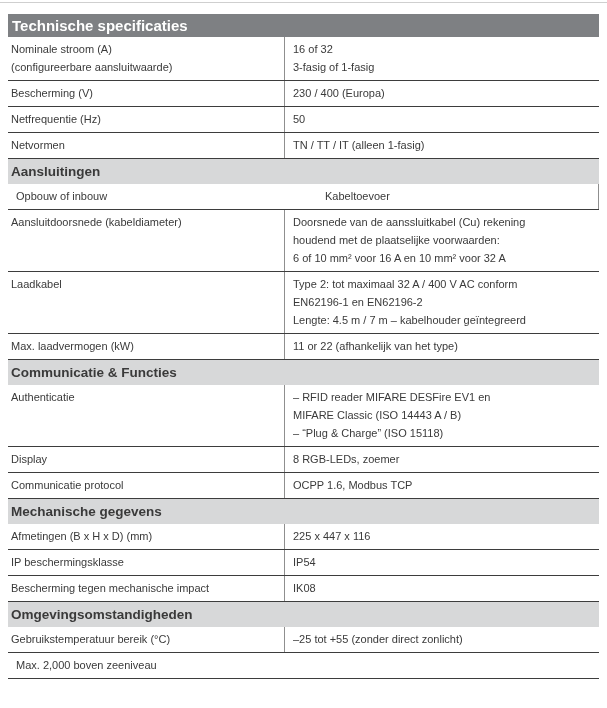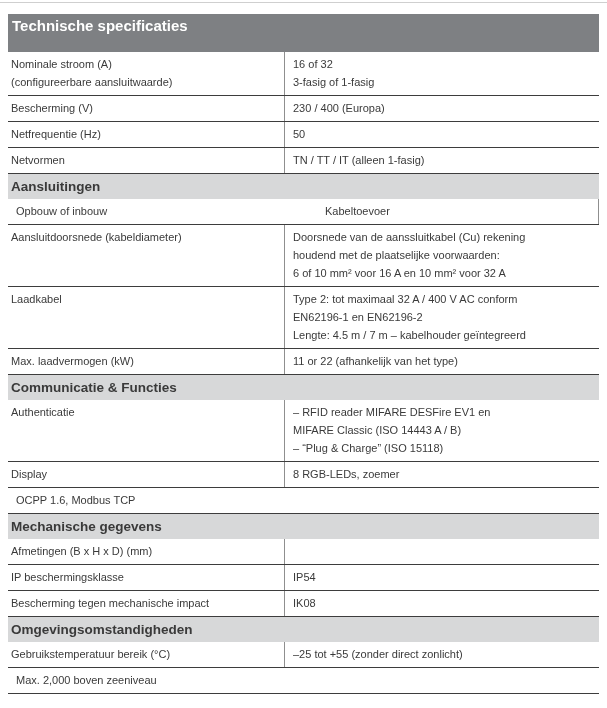--- a/index.html
+++ b/index.html
@@ -31,21 +31,21 @@
     position: absolute;
     left: 8px; top: 14px;
     width: 591px;
   }
   .table-header {
     background: var(--header-bg);
     color: var(--header-text);
     font-weight: bold;
     font-size: 15px;
     line-height: 23px;
-    height: 38px;
+    height: 23px;
     padding-left: 4px;
   }
   .row {
     display: flex;
     border-bottom: 1px solid var(--row-border);
     font-size: 11px;
     line-height: 18px;
   }
   .cell { white-space: pre-line; }
   .label {
@@ -136,29 +136,31 @@
 MIFARE Classic (ISO 14443 A / B)
 – “Plug &amp; Charge” (ISO 15118)</div>
   </div>
 
   <div class="row">
     <div class="cell label">Display</div>
     <div class="cell value">8 RGB-LEDs, zoemer</div>
   </div>
 
   <div class="row">
+    <div class="cell label">Communicatie protocol</div>
     <div class="cell value">OCPP 1.6, Modbus TCP</div>
   </div>
 
   <div class="section-bar">
     <span>Mechanische gegevens</span>
   </div>
 
   <div class="row">
     <div class="cell label">Afmetingen (B x H x D) (mm)</div>
+    <div class="cell value">225 x 447 x 116</div>
   </div>
 
   <div class="row">
     <div class="cell label">IP beschermingsklasse</div>
     <div class="cell value">IP54</div>
   </div>
 
   <div class="row">
     <div class="cell label">Bescherming tegen mechanische impact</div>
     <div class="cell value">IK08</div>

